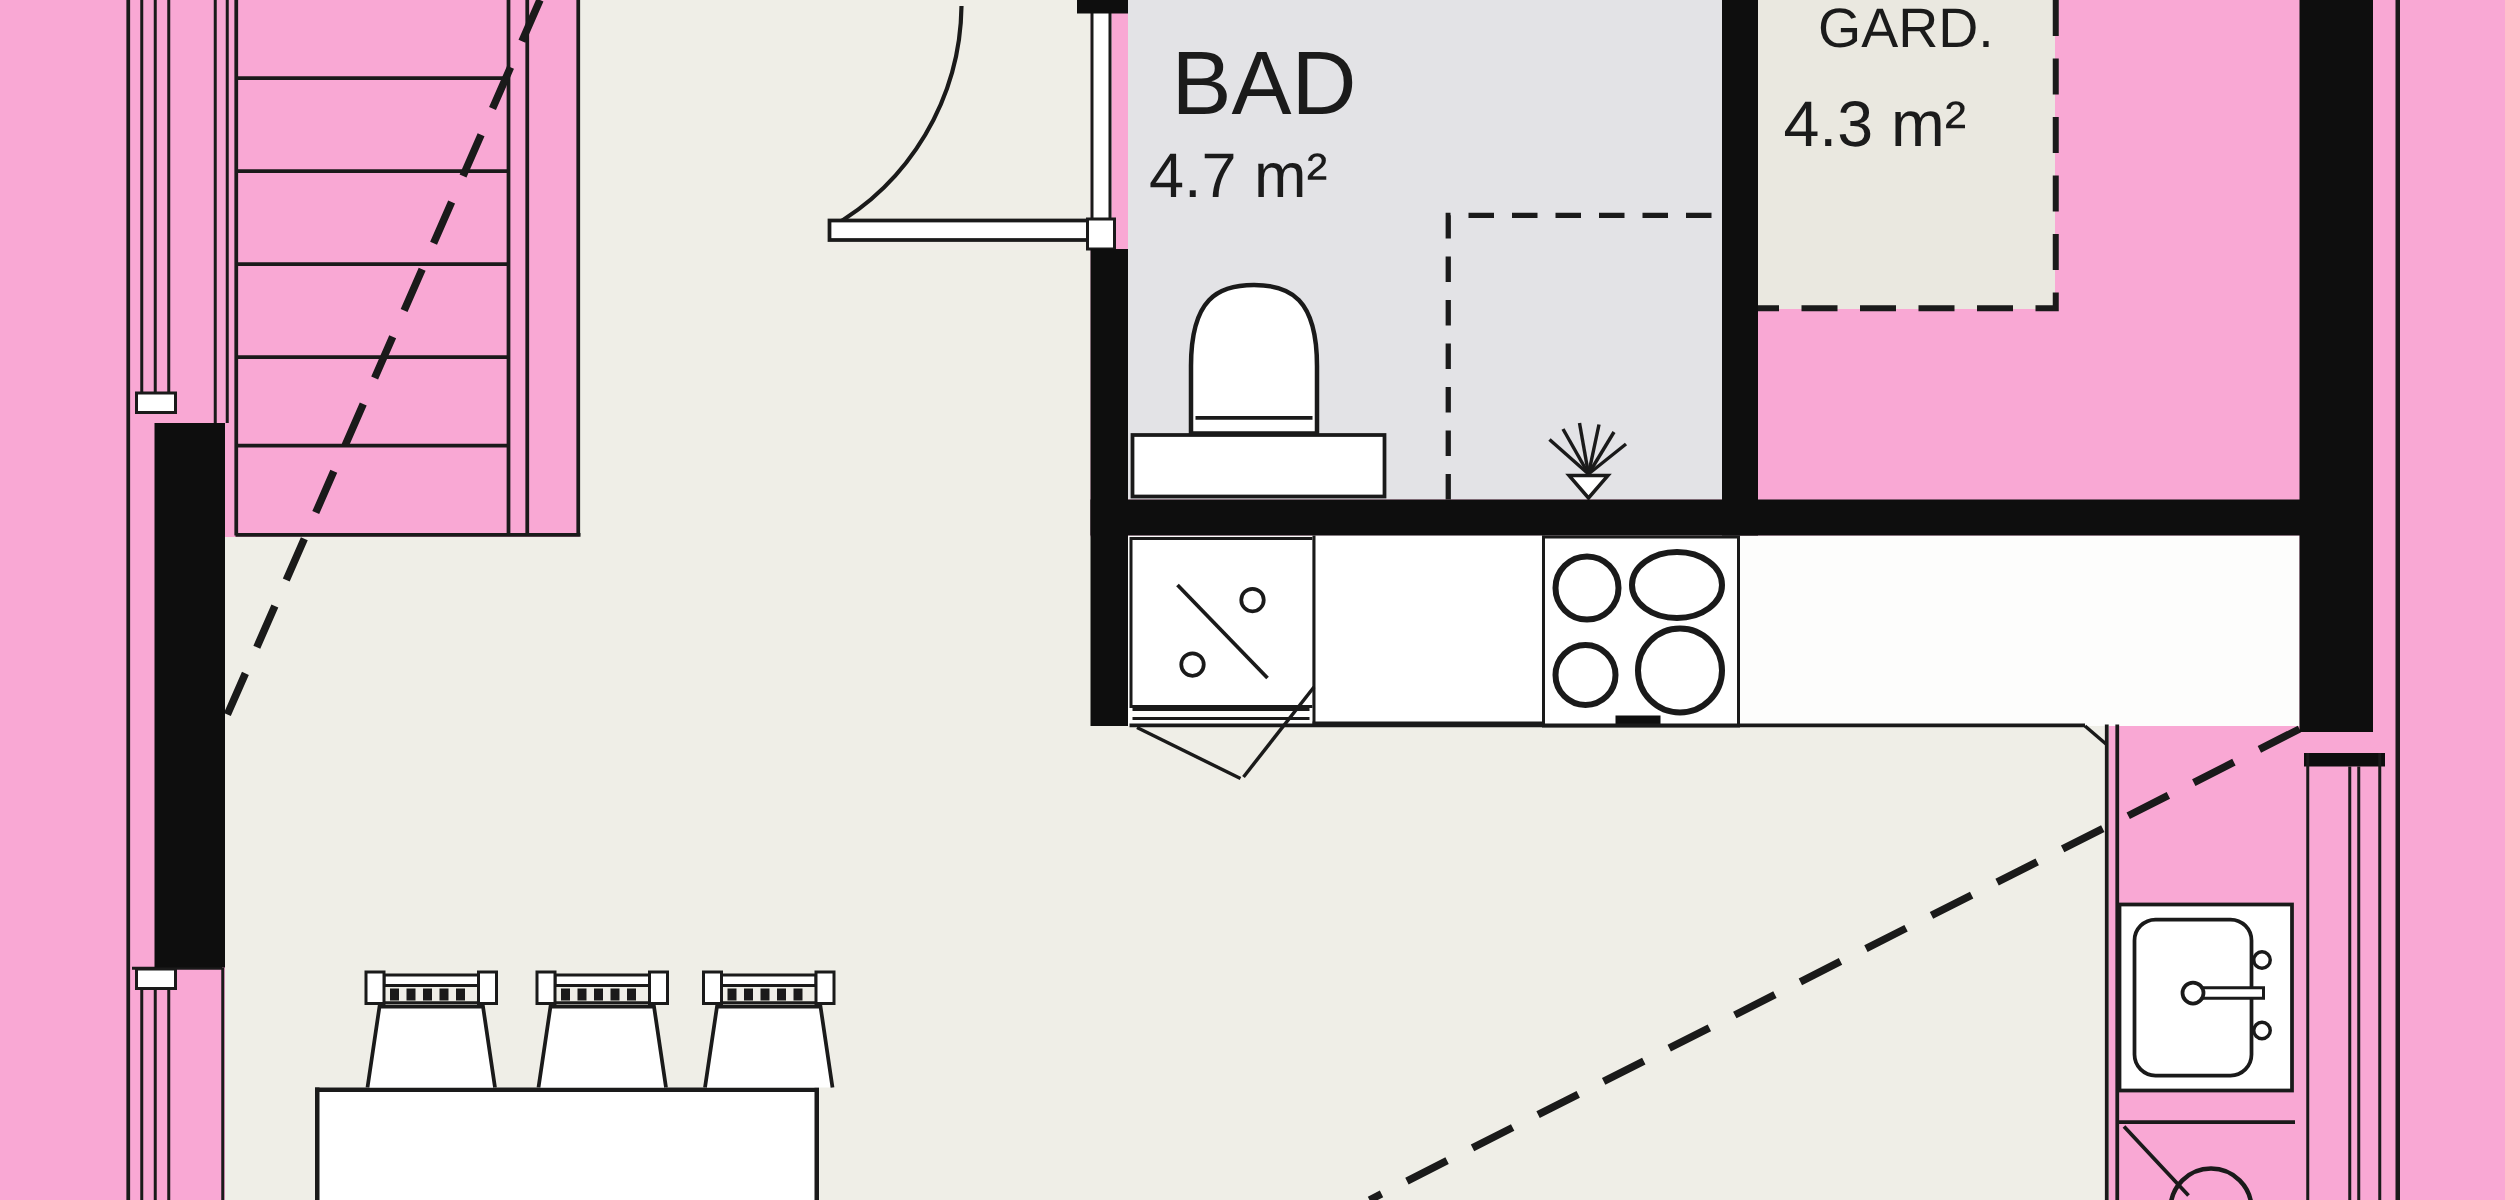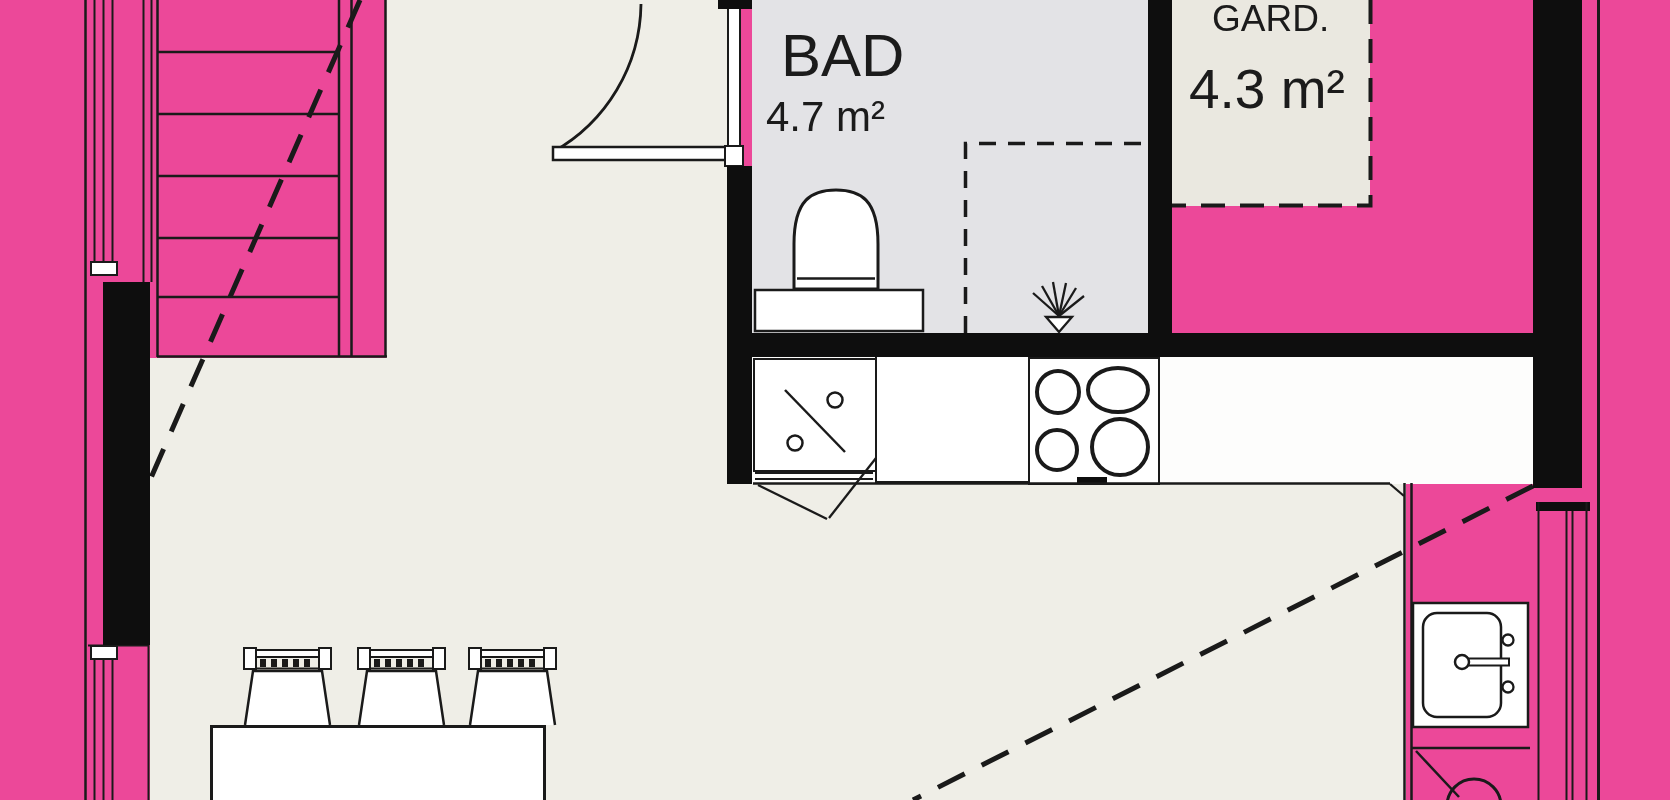--- a/index.html
+++ b/index.html
@@ -1,19 +1,19 @@
 <!DOCTYPE html>
 <html><head>
 <meta charset="utf-8">
 <style>
   html,body{margin:0;padding:0;background:#ffffff;}
   #plan{
     position:relative;
     width:1670px;height:800px;
-    background:#ec4899;
+    background:#f9a8d4;
     overflow:hidden;
     font-family:"Liberation Sans", sans-serif;
   }
   .abs{position:absolute;}
   
   .floor-main{background:#efeee7;}
   .floor-bath{background:#e3e3e6;}
   .floor-gard{background:#eae8e0;}
   .floor-kitchen{background:#fdfdfc;}
   
@@ -213,15 +213,15 @@
   <div class="abs wall z-wall" style="left:103px;top:282px;width:47px;height:363px;"></div>
   <div class="abs wall z-wall" style="left:718px;top:0;width:34px;height:9px;"></div>
   <div class="abs wall z-wall" style="left:727px;top:166px;width:25px;height:318px;"></div>
   <div class="abs wall z-wall" style="left:727px;top:333px;width:855px;height:24px;"></div>
   <div class="abs wall z-wall" style="left:1148px;top:0;width:24px;height:357px;"></div>
   <div class="abs wall z-wall" style="left:1533px;top:0;width:49px;height:488px;"></div>
 
   <div class="room-label z-label" style="left:781px;top:26px;font-size:60px;">BAD</div>
   <div class="room-label z-label" style="left:766px;top:96px;font-size:42px;">4.7 m²</div>
   <div class="room-label z-label" style="left:1186px;top:0;font-size:37px;margin-left:26px;">GARD.</div>
-  <div class="room-label z-label" style="left:1189px;top:62px;font-size:55px;">4.3 m²</div>
+  <div class="room-label z-label" style="left:1189px;top:62px;font-size:43px;">4.3 m²</div>
 
 </div>
 
 </body></html>

